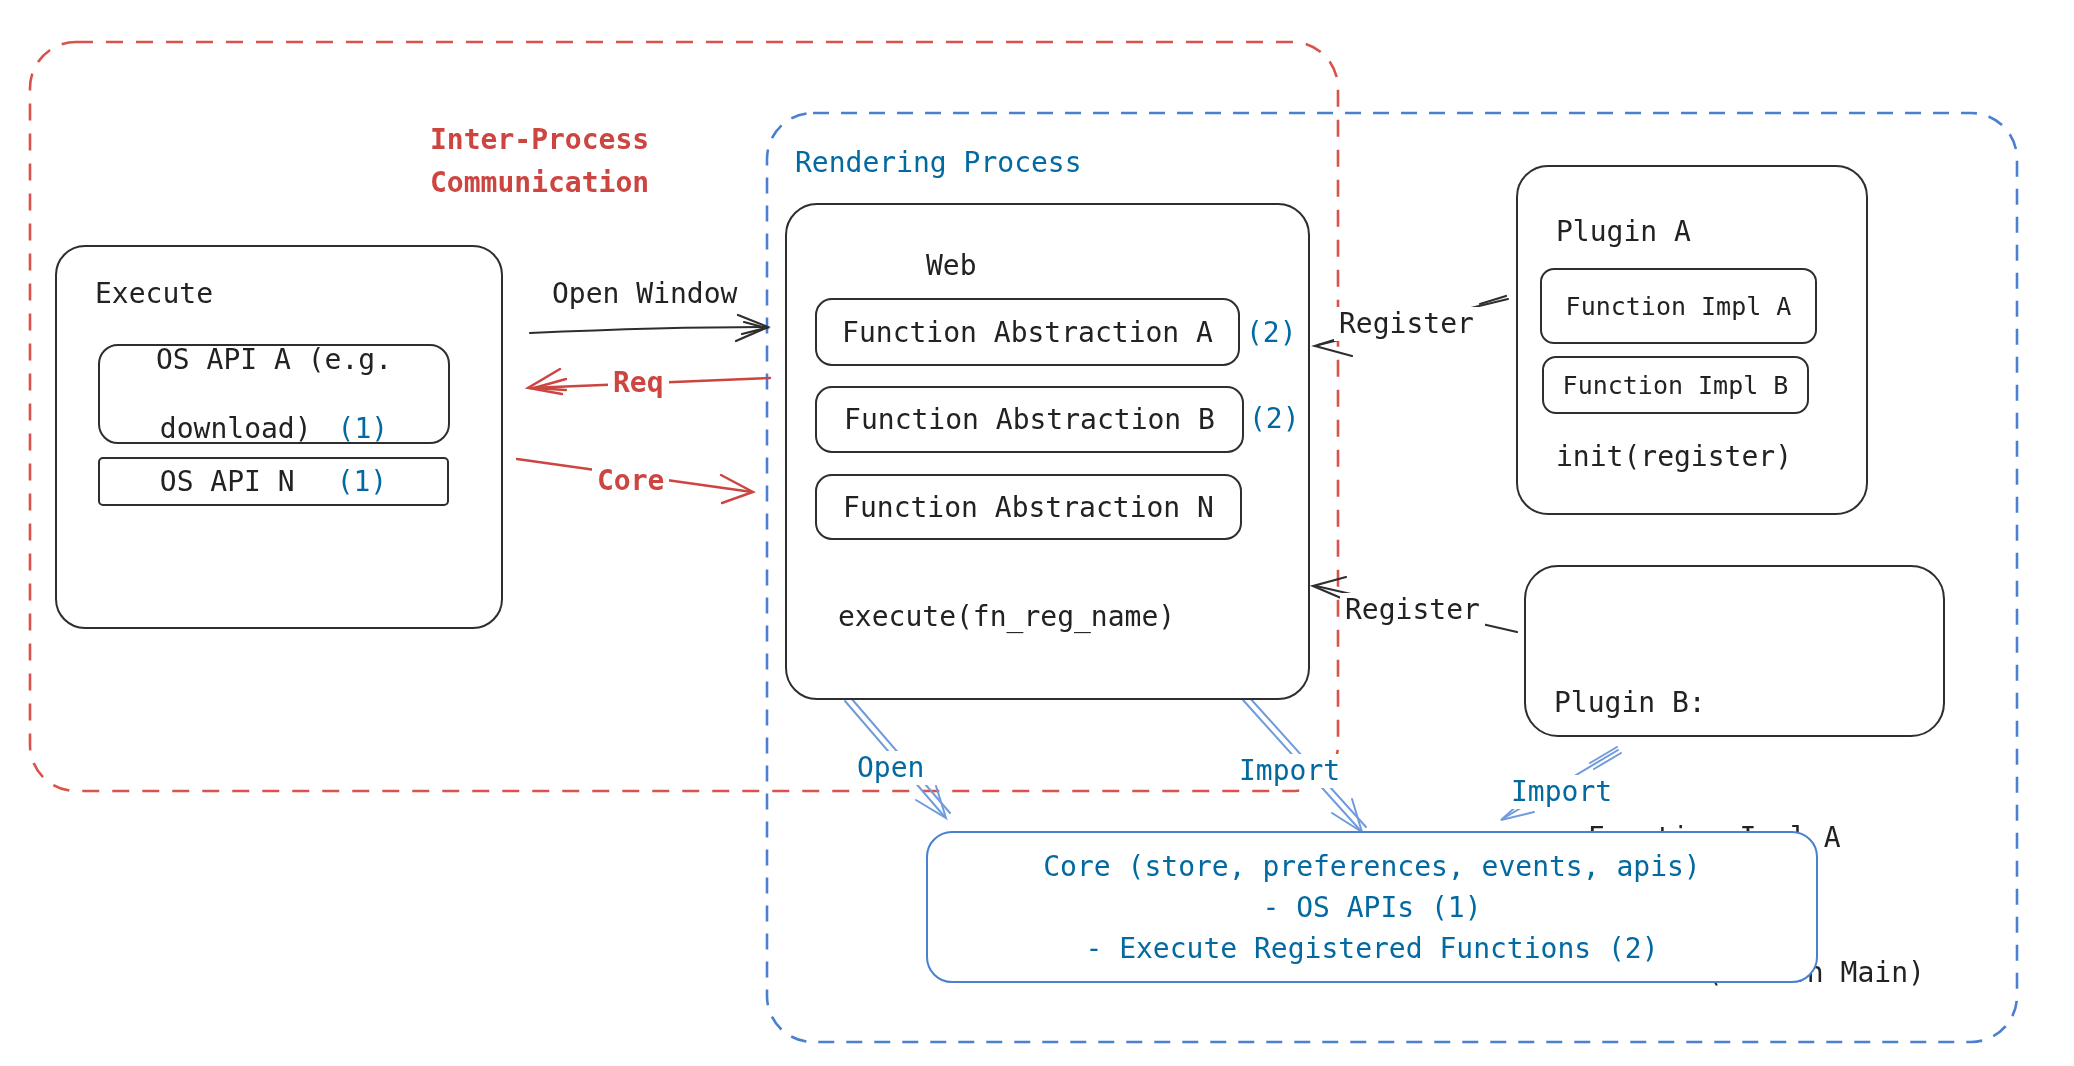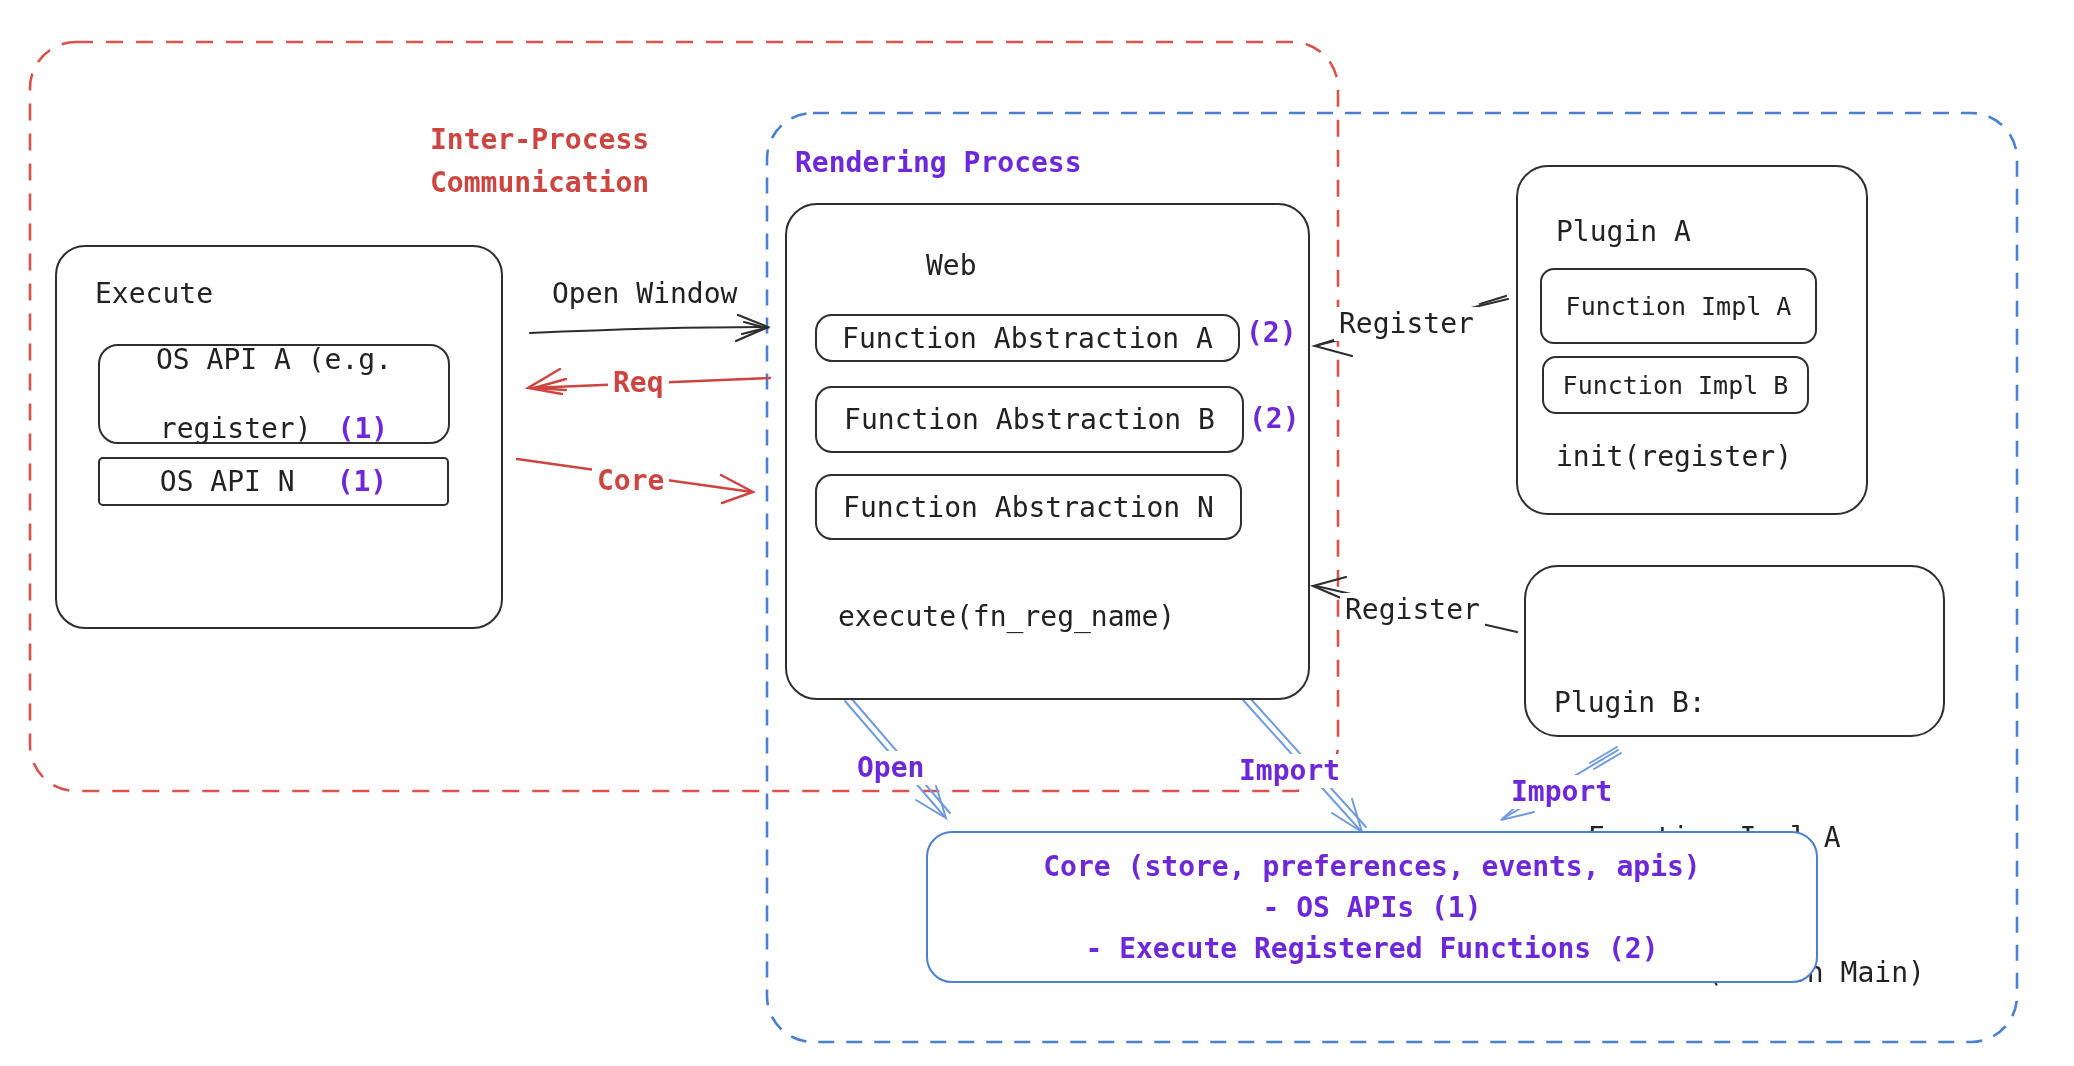--- a/index.html
+++ b/index.html
@@ -7,21 +7,21 @@
     position:relative;width:2074px;height:1066px;background:#ffffff;overflow:hidden;
     font-family:"DejaVu Sans Mono","Liberation Mono",monospace;color:#222222;
   }
   .lbl{position:absolute;font-size:28px;line-height:1.2;white-space:pre;}
   .pre{white-space:pre-line;}
   .box{position:absolute;border:2.2px solid #2e2e2e;border-radius:26px;background:#ffffff;box-sizing:border-box;}
   .subbox{position:absolute;border:2px solid #2e2e2e;border-radius:15px;background:#ffffff;box-sizing:border-box;
           display:flex;align-items:center;justify-content:center;text-align:center;font-size:28px;}
   .bluebox{position:absolute;border:2.2px solid #4a80cf;border-radius:26px;background:#ffffff;box-sizing:border-box;}
   .red{color:#cd4541;font-weight:bold;}
-  .blue{color:#6d28d9;font-weight:bold;}
+  .blue{color:#0369a1;font-weight:normal;}
   .wbg{background:#ffffff;padding:0 5px;}
   svg.overlay{position:absolute;left:0;top:0;pointer-events:none;}
 </style>
 </head>
 <body>
 
 <div id="canvas">
 
   <svg class="overlay" width="2074" height="1066" viewBox="0 0 2074 1066">
 
@@ -80,33 +80,33 @@
   <div class="lbl red pre" style="left:430px;top:118px;line-height:43px;">Inter-Process
 Communication</div>
   <div class="lbl blue" style="left:795px;top:146px;">Rendering Process</div>
 
   <div class="box" style="left:55px;top:245px;width:448px;height:384px;border-radius:30px;"></div>
   <div class="lbl" style="left:95px;top:277px;">Execute</div>
 
   <div class="subbox" style="left:98px;top:344px;width:352px;height:100px;border-radius:20px;flex-direction:column;line-height:30px;gap:39px;">
     <div>OS API A (e.g.</div>
     <div>
-      <span>register)</span><span class="blue" style="margin-left:26px;">(1)</span>
+      <span>download)</span><span class="blue" style="margin-left:26px;">(1)</span>
     </div>
   </div>
 
   <div class="subbox" style="left:98px;top:457px;width:351px;height:49px;border-radius:5px;">
     <span>OS API N</span>
     <span class="blue" style="margin-left:42px;">(1)</span>
   </div>
 
   <div class="box" style="left:785px;top:203px;width:525px;height:497px;border-radius:32px;"></div>
   <div class="lbl" style="left:926px;top:249px;">Web</div>
 
-  <div class="subbox" style="left:815px;top:298px;width:425px;height:48px;border-radius:17px;margin-top:16px;">Function Abstraction A</div>
+  <div class="subbox" style="left:815px;top:298px;width:425px;height:68px;border-radius:17px;">Function Abstraction A</div>
   <div class="lbl blue" style="left:1246px;top:316px;">(2)</div>
 
   <div class="subbox" style="left:815px;top:386px;width:429px;height:67px;border-radius:17px;">Function Abstraction B</div>
   <div class="lbl blue" style="left:1249px;top:402px;">(2)</div>
 
   <div class="subbox" style="left:815px;top:474px;width:427px;height:66px;border-radius:17px;">Function Abstraction N</div>
 
   <div class="lbl" style="left:838px;top:600px;">execute(fn_reg_name)</div>
 
   <div class="box" style="left:1516px;top:165px;width:352px;height:350px;border-radius:32px;"></div>

